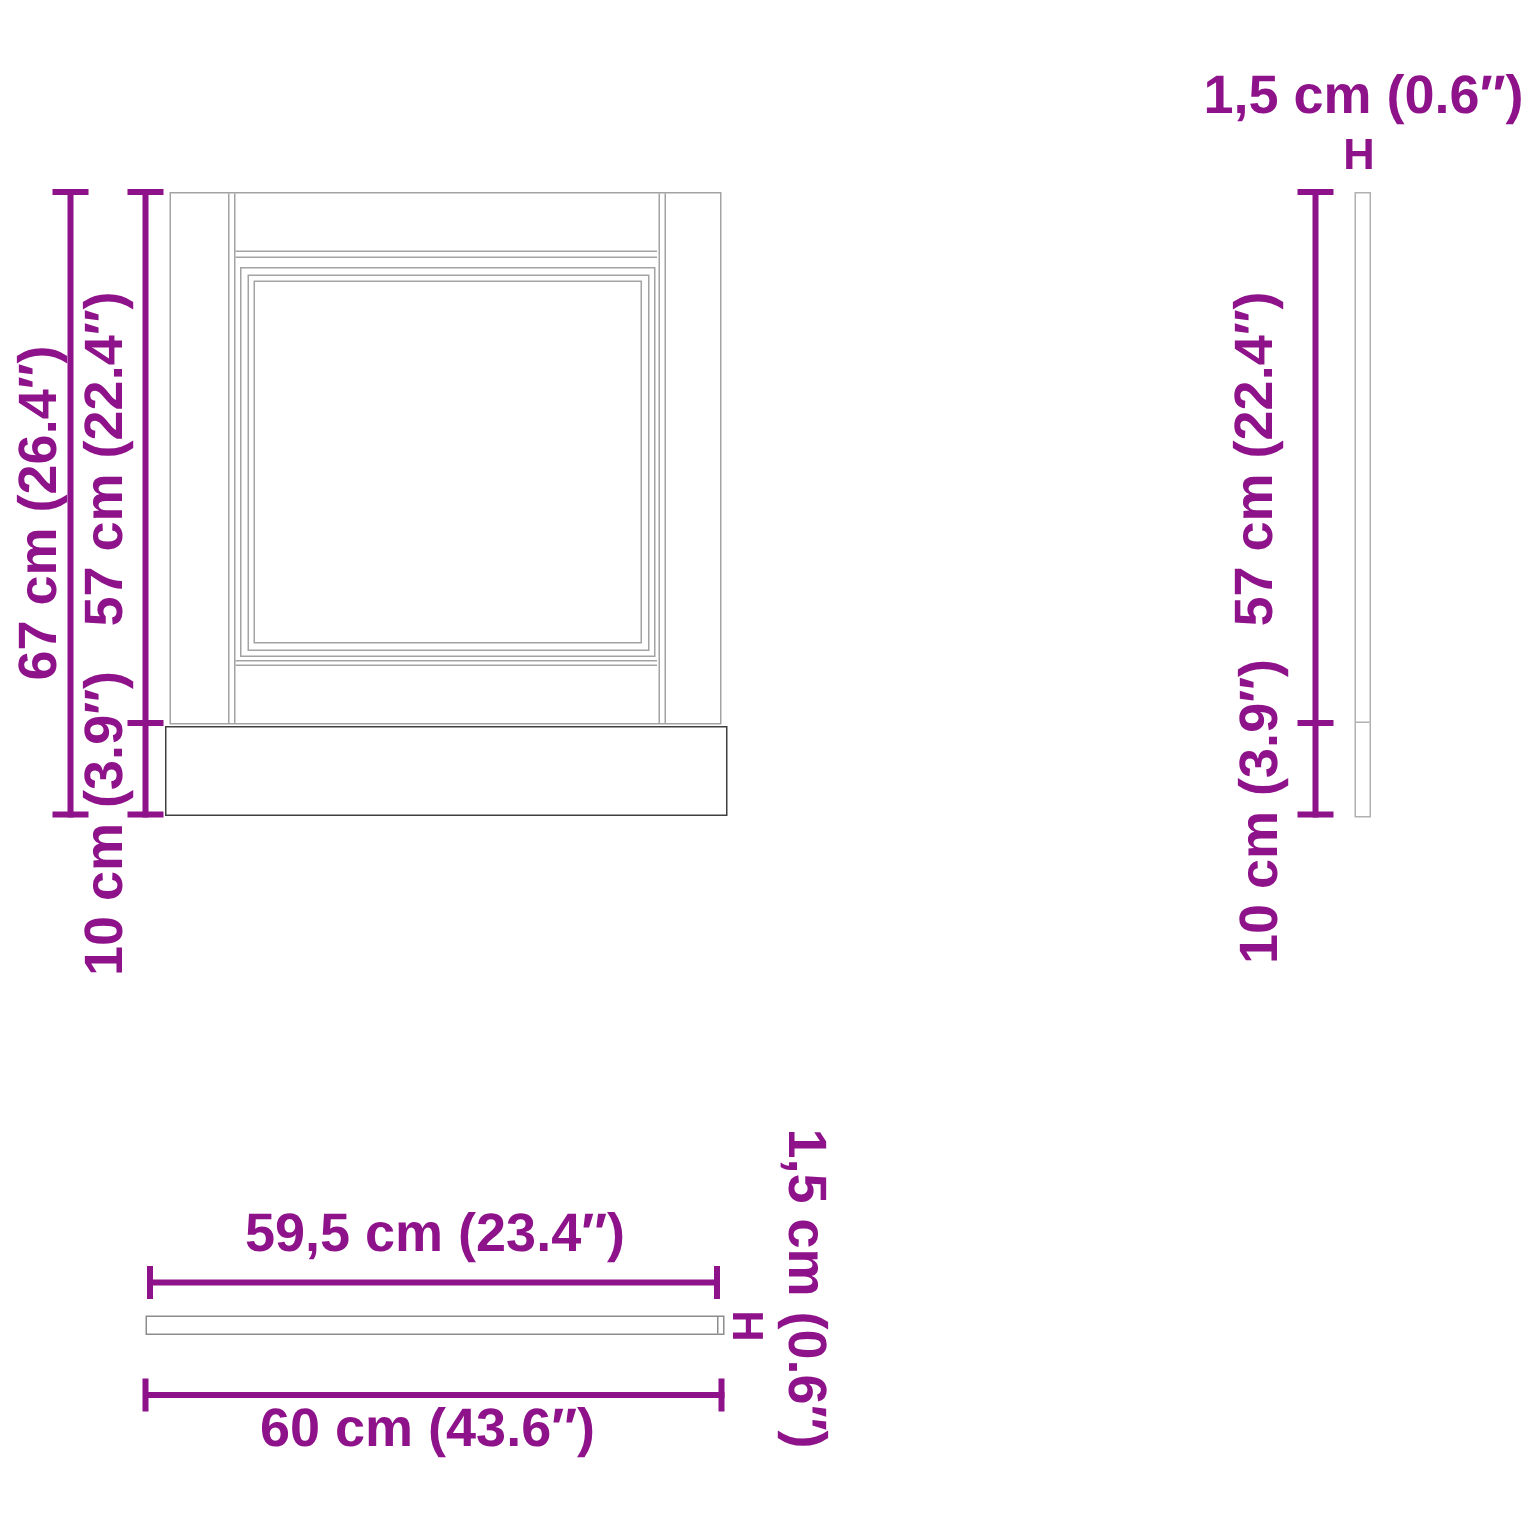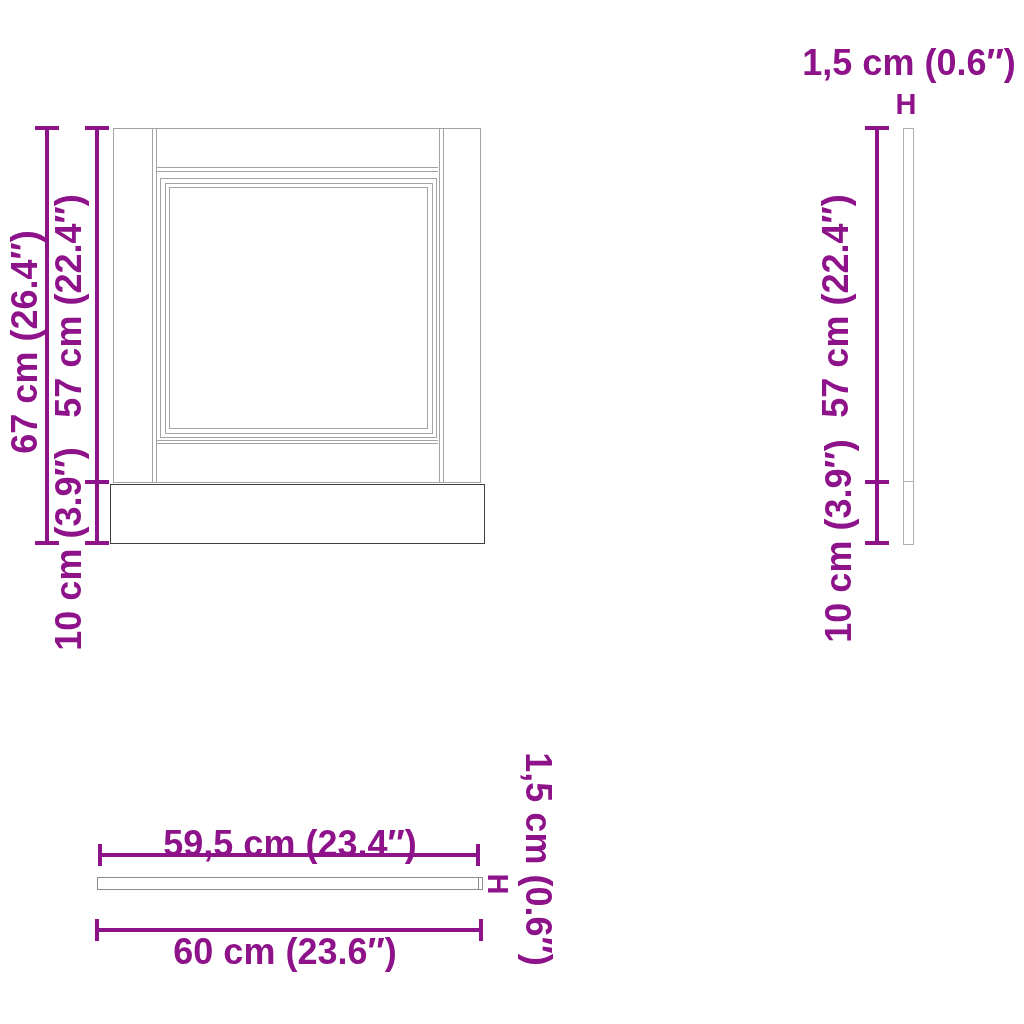--- a/index.html
+++ b/index.html
@@ -74,30 +74,30 @@
 
     <div class="vline" style="left:875px;top:128px;height:417px;"></div>
     <div class="htick" style="left:865px;top:126px;"></div>
     <div class="htick" style="left:865px;top:480px;"></div>
     <div class="htick" style="left:865px;top:541px;"></div>
     <div class="lbl ccw" style="left:836px;top:306px;">57 cm (22.4″)</div>
     <div class="lbl ccw" style="left:839px;top:541px;">10 cm (3.9″)</div>
   </div>
 
   <div>
-    <div class="lbl" style="left:290px;top:822px;margin-top:22px;">59,5 cm (23.4″)</div>
+    <div class="lbl" style="left:290px;top:822px;">59,5 cm (23.4″)</div>
 
     <div class="hline" style="left:100px;top:853px;width:378px;"></div>
     <div class="vtick" style="left:98px;top:844px;"></div>
     <div class="vtick" style="left:476px;top:844px;"></div>
 
     <div class="rect thin mid" style="left:97px;top:877px;width:386px;height:13px;"></div>
     <div class="dline mid" style="left:477.5px;top:878px;width:1.2px;height:11px;"></div>
     <div class="lbl marker cw" style="left:497px;top:884px;">H</div>
     <div class="lbl cw" style="left:538px;top:859px;">1,5 cm (0.6″)</div>
 
     <div class="hline" style="left:97px;top:928px;width:386px;"></div>
     <div class="vtick" style="left:95px;top:919px;"></div>
     <div class="vtick" style="left:479px;top:919px;"></div>
-    <div class="lbl" style="left:285px;top:952px;">60 cm (23.6″)</div>
+    <div class="lbl" style="left:285px;top:952px;">60 cm (43.6″)</div>
   </div>
 
 </div>
 
 </body></html>

